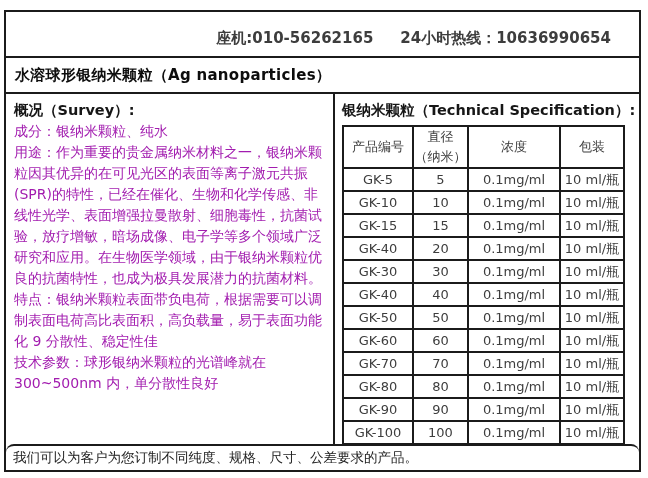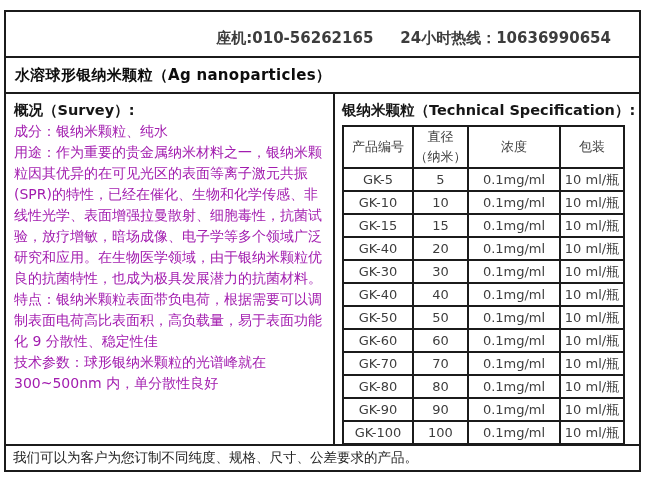--- a/index.html
+++ b/index.html
@@ -56,21 +56,21 @@
   }
   table.spec td {
     font-size:13px; height:21px; line-height:21px; white-space:nowrap;margin-top:8px;
   }
   col.c1 { width:70px; } col.c2 { width:55px; }
   col.c3 { width:92px; } col.c4 { width:64px; }
 
   .footer {
     height:26px; border-top:2px solid #1b1b1b;
     display:flex; align-items:center; padding-left:7px;
-    font-size:13.5px; color:#222222; white-space:nowrap;
+    font-size:13.5px; color:#222222; white-space:nowrap;border-radius:8px;
   }
 </style>
 </head>
 <body>
 
 <div class="page">
 
   <div class="hdr">
     <span>座机:010-56262165</span>
     <span>24小时热线：10636990654</span>

